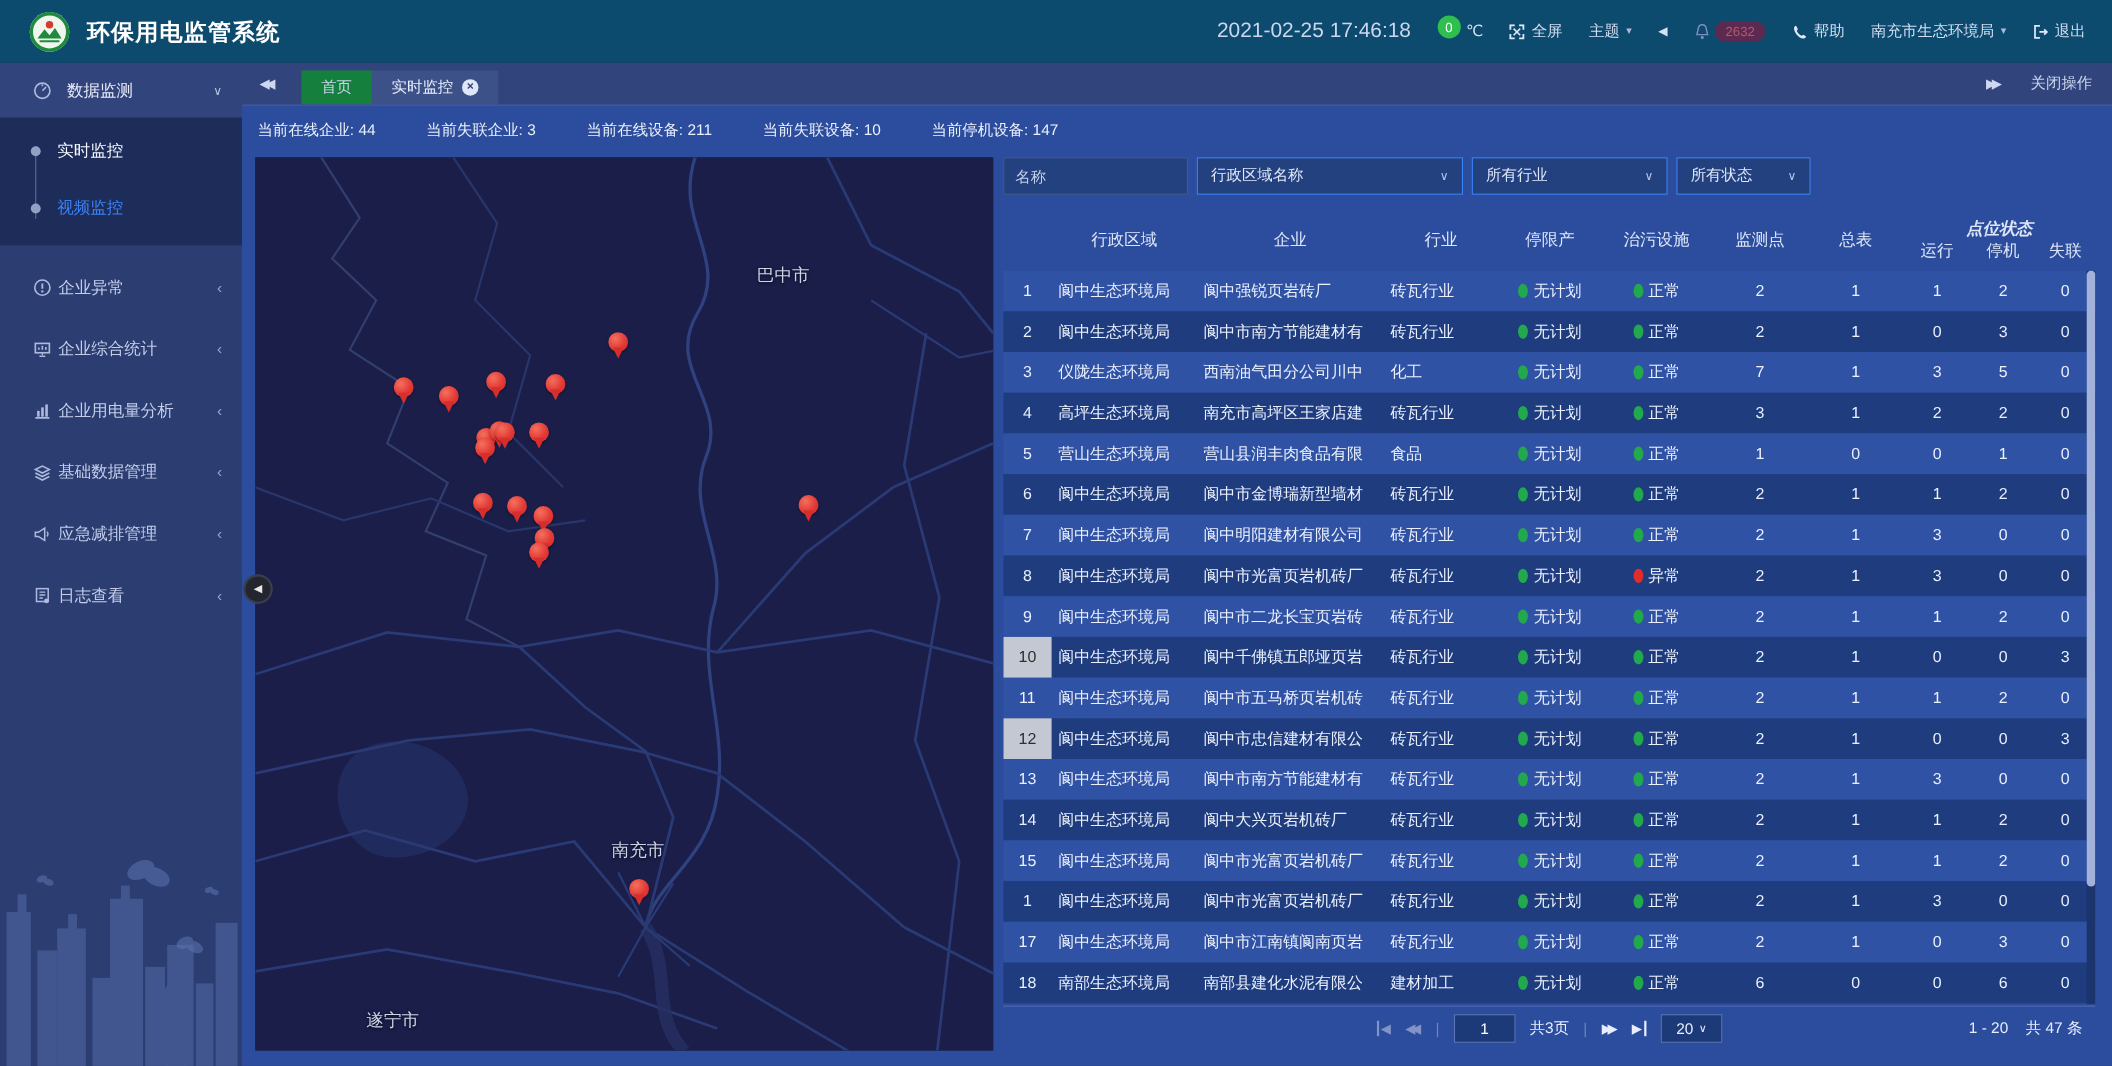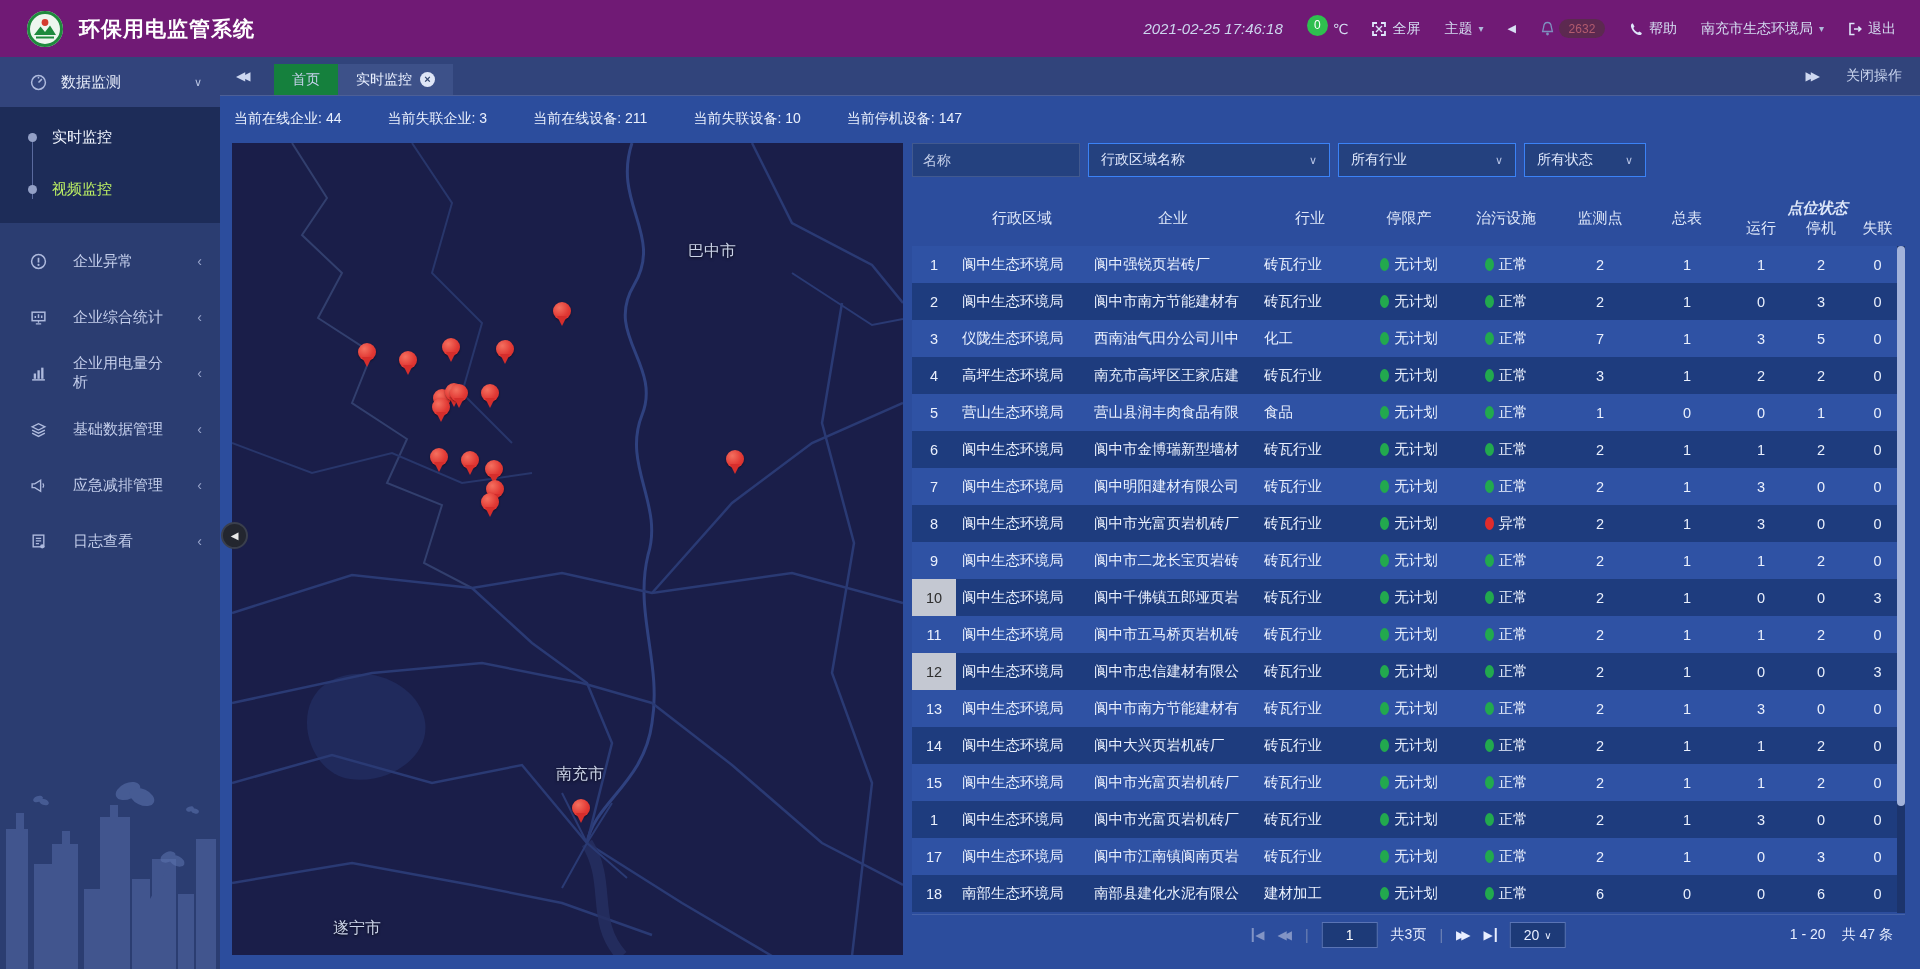--- a/index.html
+++ b/index.html
@@ -1,47 +1,47 @@
 <!DOCTYPE html>
 <html><head>
 <meta charset="utf-8">
 <style>
 * { margin:0; padding:0; box-sizing:border-box; }
 html,body { width:1920px; height:969px; overflow:hidden; background:#1b2a5e;
   font-family:"Liberation Sans","DejaVu Sans",sans-serif; }
 
 
-.topbar { position:absolute; left:0; top:0; width:1920px; height:57px; background:#701a75;
+.topbar { position:absolute; left:0; top:0; width:1920px; height:57px; background:#0c4a6e;
   display:flex; align-items:center; padding:0 24px 0 26px; z-index:30; }
 .brand { display:flex; align-items:center; gap:15px; }
 .app-title { color:#ffffff; font-size:21px; font-weight:bold; letter-spacing:1px; }
 .top-right { margin-left:auto; display:flex; align-items:center; gap:24px; color:#d5def2; font-size:14px; }
-.datetime { font-size:15px; color:#ccd6ee;font-style:italic; }
+.datetime { font-size:19px; color:#ccd6ee; }
 .temp-wrap { display:flex; align-items:flex-start; gap:5px; }
 .temp-badge { width:21px; height:21px; border-radius:50%; background:#2fbf4f; color:#fff;
   font-size:12px; display:flex; align-items:center; justify-content:center; margin-top:-6px; }
 .temp-unit { font-size:14px; }
 .tb-item { display:flex; align-items:center; gap:6px; cursor:default; }
 .caret { font-size:10px; color:#aeb9da; }
 .bell-badge { min-width:46px; height:19px; border-radius:10px; background:#5c2950; color:#b35b6e;
   font-size:12px; display:flex; align-items:center; justify-content:center; margin-left:-2px; padding:0 6px; }
 .speaker-glyph { font-size:11px; color:#d8e0f4; }
 
 
 .sidebar { position:absolute; left:0; top:57px; width:220px; bottom:0; background:#2b3d71; overflow:hidden; z-index:20; }
 .section-head { height:50px; background:#32447c; display:flex; align-items:center; gap:14px;
   padding:0 18px 0 30px; color:#e8edfa; font-size:15px; }
 .section-head .chev { margin-left:auto; font-size:11px; color:#b9c4e2; }
 .submenu { background:#1d2c58; padding:4px 0 8px; position:relative; }
 .submenu-line { position:absolute; left:32px; top:26px; bottom:24px; width:1px; background:#5a6a9e; }
-.sub-item { height:52px; display:flex; align-items:center; padding-left:52px; color:#bef264; font-size:15px; position:relative; }
+.sub-item { height:52px; display:flex; align-items:center; padding-left:52px; color:#3b82f6; font-size:15px; position:relative; }
 .sub-item .dot { position:absolute; left:28px; width:9px; height:9px; border-radius:50%; background:#93a0c6; }
 .sub-item.active { color:#f3f7ff; }
 .menu-list { padding-top:10px; }
-.menu-item { height:56px; display:flex; align-items:center; gap:26px; padding:0 18px 0 30px; color:#c3cdea; font-size:15px; }
+.menu-item { height:56px; display:flex; align-items:center; gap:6px; padding:0 18px 0 30px; color:#c3cdea; font-size:15px; }
 .menu-item .chev { margin-left:auto; font-size:14px; color:#9aa6cc; }
 .mi-icon { width:17px; height:17px; flex:none; }
 .skyline { position:absolute; bottom:0; left:0; }
 
 
 .main { position:absolute; left:220px; top:57px; right:0; bottom:0; }
 .tabbar { height:38px; background:#31447b; display:flex; align-items:flex-end; padding:0 18px 0 14px; position:relative; }
 .tab-scroll { position:absolute; top:0; height:38px; display:flex; align-items:center; color:#cdd7f0;
   font-size:12px; letter-spacing:-4px; }
 .tab-scroll.left { left:16px; }

